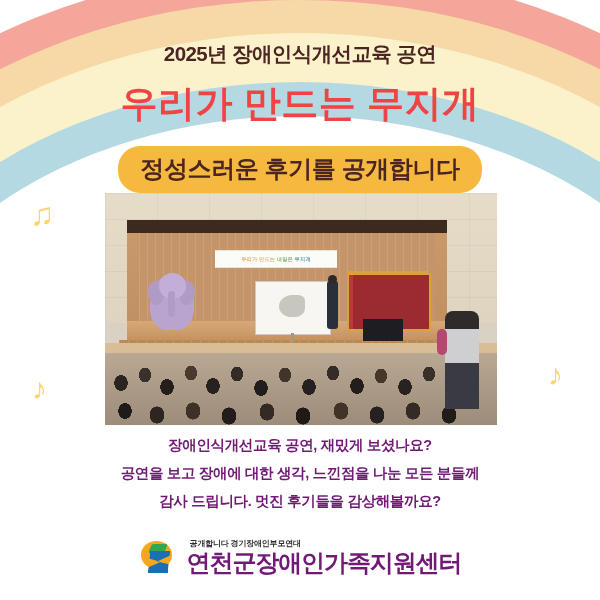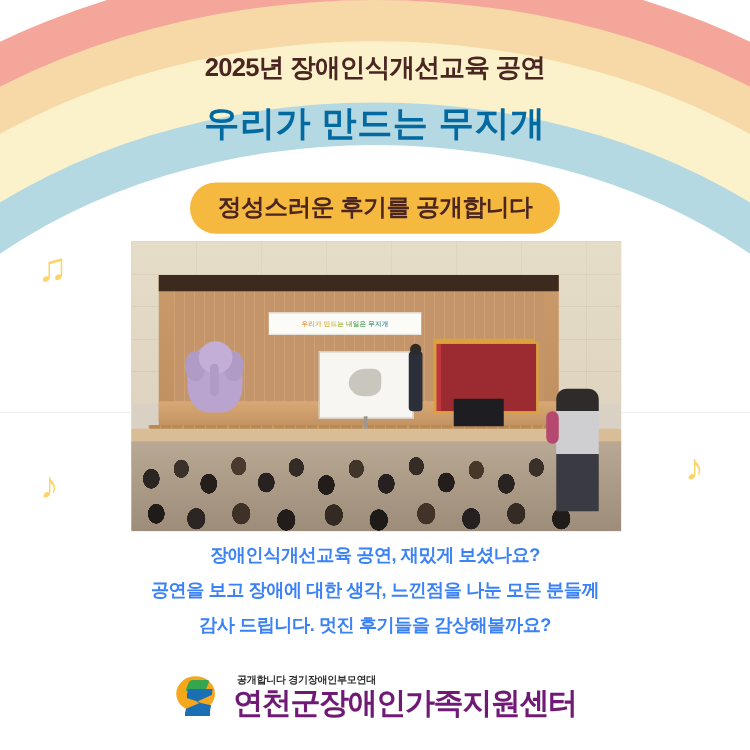--- a/index.html
+++ b/index.html
@@ -38,34 +38,34 @@
   .headline{
     position:absolute;left:0;right:0;top:40px;
     text-align:center;
     font-size:20.5px;font-weight:bold;
     letter-spacing:-0.6px;
     color:#4a2521;
   }
   .maintitle{
     position:absolute;left:0;right:0;top:84px;
     text-align:center;
-    font-size:28px;font-weight:bold;
+    font-size:37px;font-weight:bold;
     letter-spacing:0.5px;
-    color:#0369a1;
+    color:#ef4444;
     line-height:1.1;
   }
   .pill-row{
     position:absolute;left:0;right:0;top:146px;
     text-align:center;
   }
   .pill{
     display:inline-block;
     background:#f6b93f;
     color:#4a2521;
-    font-size:19px;font-weight:bold;
+    font-size:24px;font-weight:bold;
     letter-spacing:-0.4px;
     padding:7px 22px 8px 22px;
     border-radius:22px;
   }
 
   
   .photo{
     position:absolute;left:105px;top:193px;
     width:392px;height:232px;
     overflow:hidden;
@@ -154,21 +154,21 @@
   
   .note{position:absolute;color:#fcd469;user-select:none;}
   .note1{left:30px;top:196px;font-size:32px;}
   .note2{left:32px;top:372px;font-size:30px;}
   .note3{left:548px;top:358px;font-size:30px;}
 
   
   .bodycopy{
     position:absolute;left:0;right:0;top:432px;
     text-align:center;
-    color:#3b82f6;
+    color:#701a75;
     font-size:14.5px;font-weight:bold;
     line-height:1.92;
     letter-spacing:-0.35px;
   }
 
   
   .footer{
     position:absolute;left:0;right:0;top:537px;
     display:flex;align-items:center;justify-content:center;gap:8px;
   }

